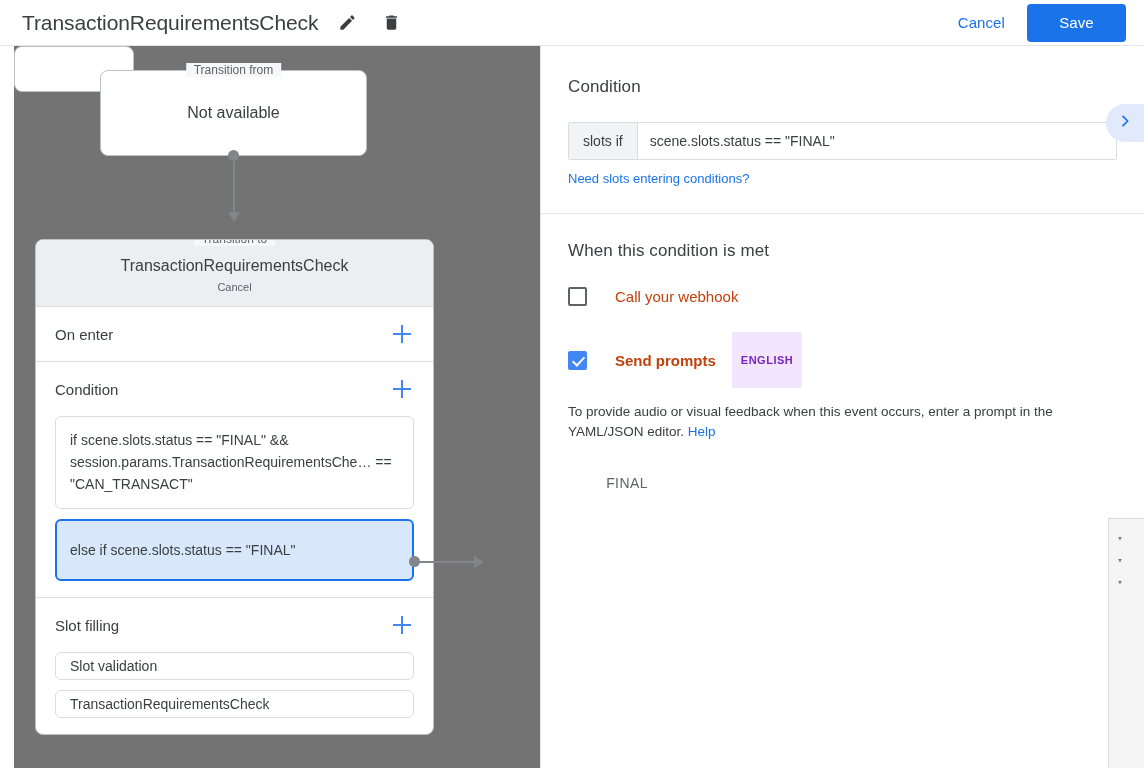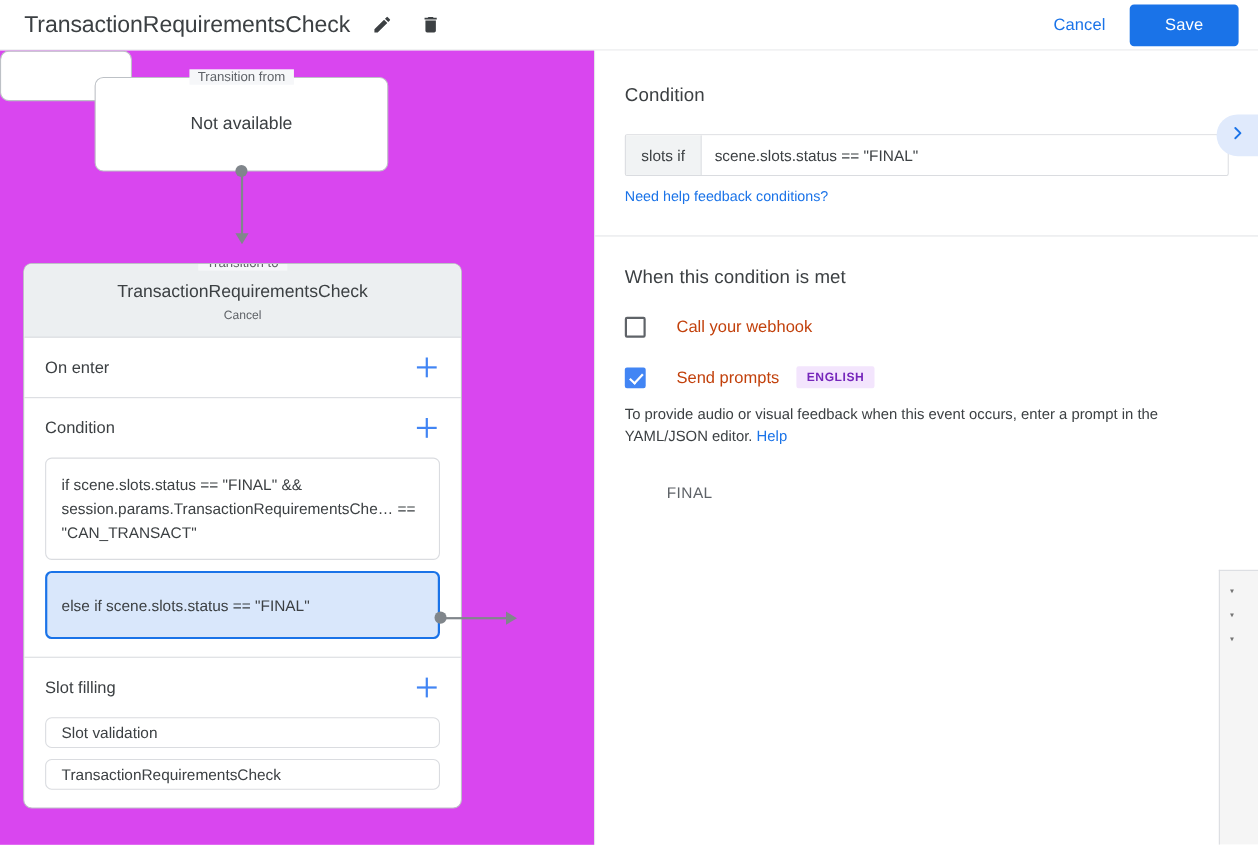--- a/index.html
+++ b/index.html
@@ -65,24 +65,24 @@
     height: 38px;
     min-width: 99px;
     cursor: pointer;
     font-family: inherit;
     letter-spacing: 0.1px;
   }
 
   
   .canvas {
     position: absolute;
-    top: 46px; left: 0;
+    top: 46px; left: 14px;
     width: 540px;
     height: 722px;
-    background: #d946ef;
+    background: #737373;
     overflow: hidden;
   }
 
   
   .node {
     position: absolute;
     border: 1px solid #bdc1c6;
     border-radius: 8px;
     background: #ffffff;
   }
@@ -327,29 +327,29 @@
     width: 5px; height: 10px;
     border: solid #ffffff;
     border-width: 0 2px 2px 0;
     transform: rotate(43deg);
   }
   .check-label {
     margin-left: 28px;
     font-size: 15px;
     color: #c2410c;
   }
-  .check-label.bold { font-weight: normal; }
+  .check-label.bold { font-weight: bold; }
   .badge {
     margin-left: 16px;
     background: #f3e5fd;
     color: #7627bb;
     font-size: 11px;
     font-weight: bold;
     letter-spacing: 0.5px;
-    padding: 4px 9px;
+    padding: 22px 9px;
     border-radius: 2px;
   }
   .help-text {
     margin-top: 14px;
     font-size: 13.5px;
     color: #3c4043;
     line-height: 20px;
   }
 
   
@@ -512,21 +512,21 @@
             <polyline points="9 5 16 12 9 19"></polyline>
           </svg>
         </span>
       </div>
 
       <div class="cond-field">
         <div class="cond-prefix">slots if</div>
         <input class="cond-value" type="text" value="scene.slots.status == &quot;FINAL&quot;" style="">
       </div>
 
-      <a class="link">Need help feedback conditions?</a>
+      <a class="link">Need slots entering conditions?</a>
     </div>
   </div>
 
   <div class="panel-block met">
     <div class="panel-h">When this condition is met</div>
 
     <div class="check-row">
       <span class="cbox"></span>
       <span class="check-label">Call your webhook</span>
     </div>

